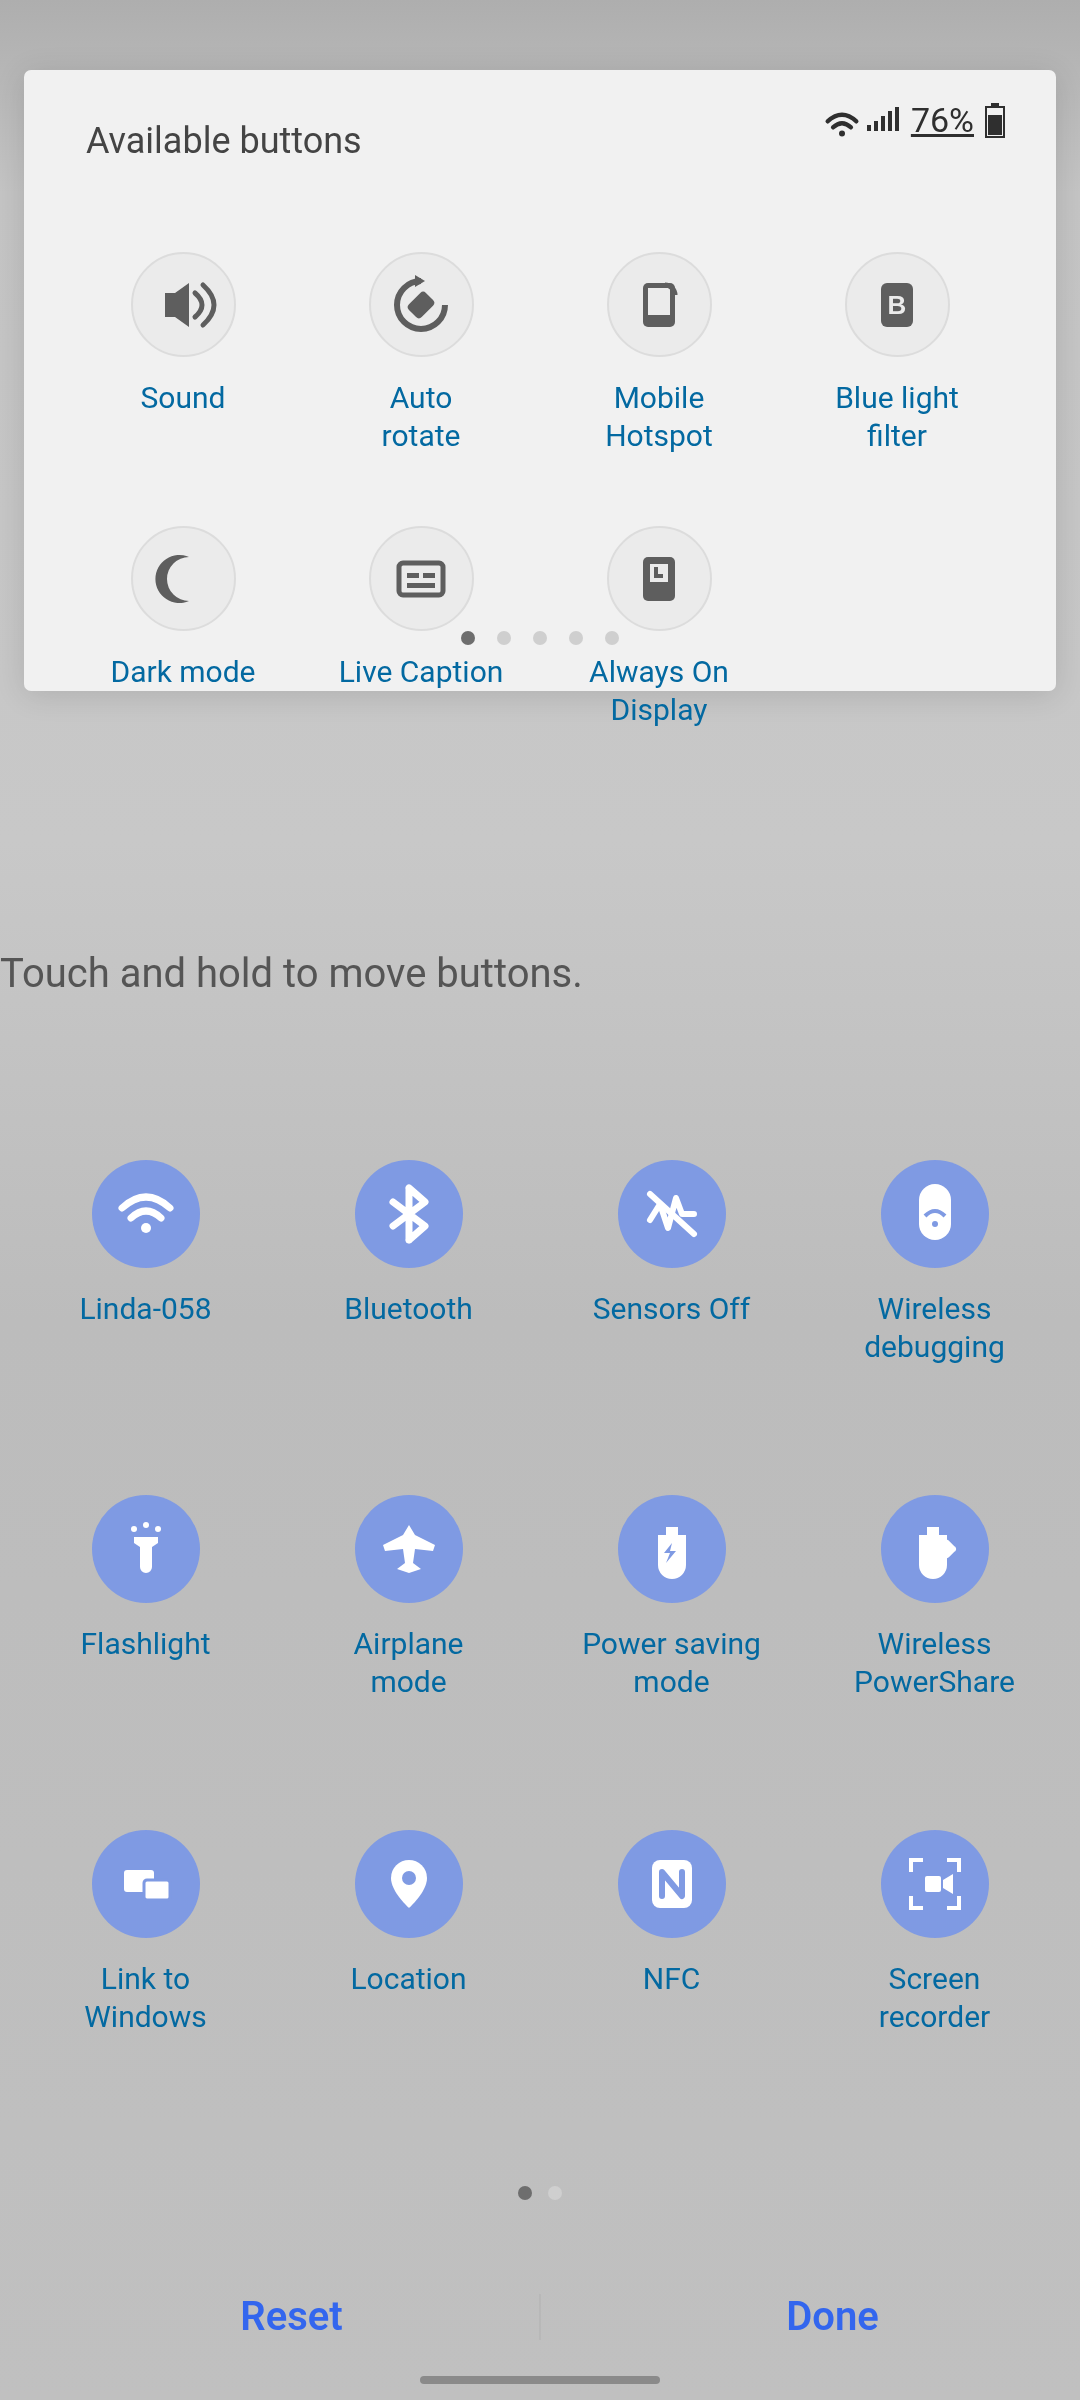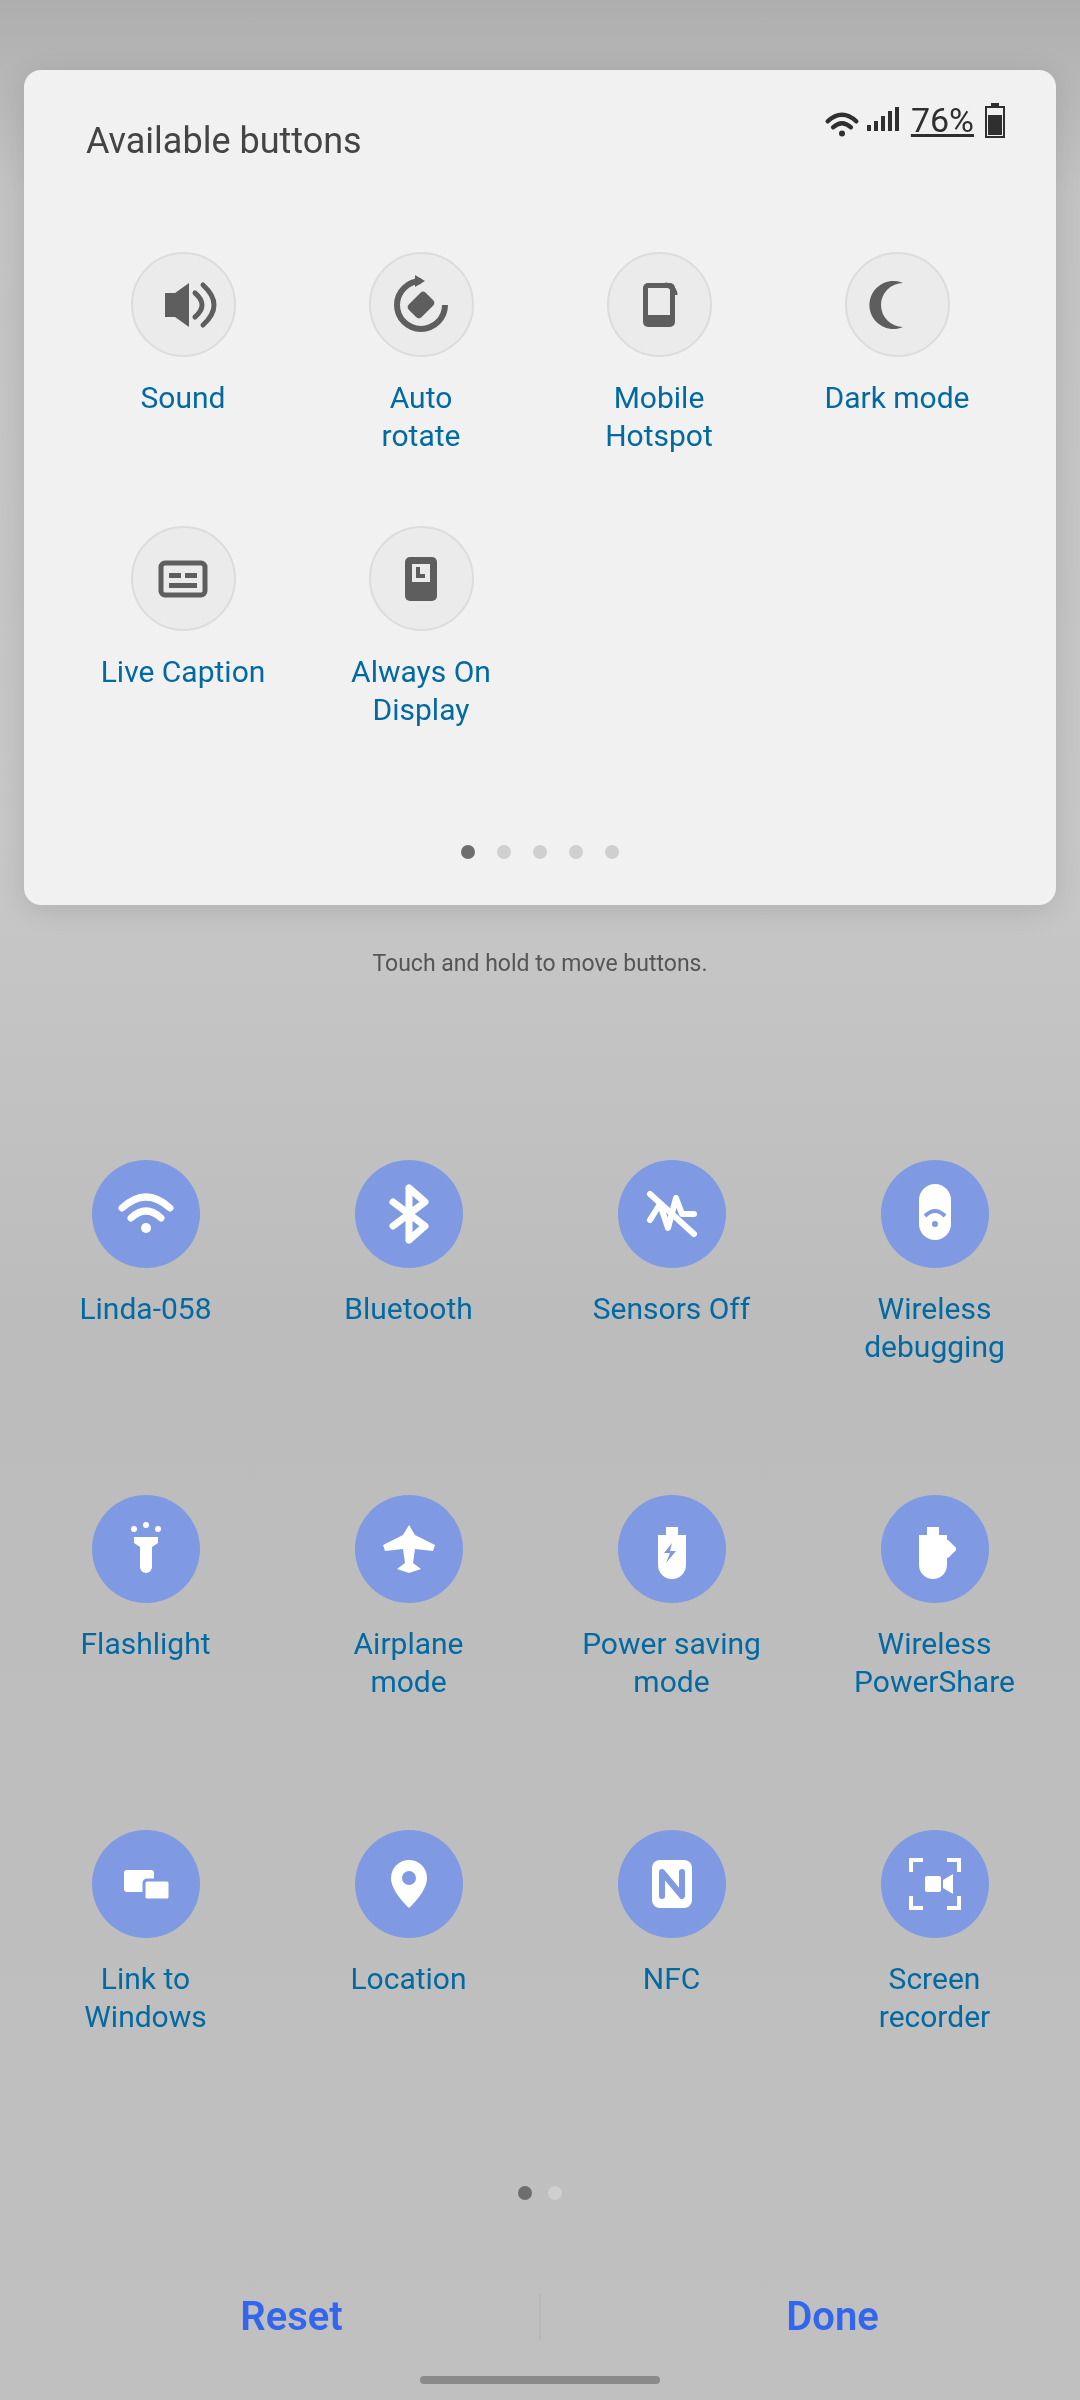--- a/index.html
+++ b/index.html
@@ -7,23 +7,23 @@
   body {
     font-family: -apple-system, Roboto, "Segoe UI", Arial, sans-serif;
     background: linear-gradient(180deg,#aeaeae 0%,#c4c4c4 8%,#c8c8c8 35%,#bcbcbc 55%,#c0c0c0 100%);
     position: relative;
     overflow: hidden;
   }
   
   .panel {
     position: absolute;
     left: 24px; right: 24px; top: 70px;
-    height: 835px;
+    height: 621px;
     background: #f1f1f1;
-    border-radius: 17px;
+    border-radius: 7px;
     box-shadow: 0 4px 30px rgba(0,0,0,0.12);
     padding: 30px 50px 0 50px;
   }
   .panel-head {
     display: flex; justify-content: space-between; align-items: flex-start;
   }
   .panel-title {
     font-size: 36px;
     color: #444;
     padding-top: 20px;
@@ -64,21 +64,21 @@
   }
   .pager {
     position:absolute; bottom: 46px; left:0; right:0;
     display:flex; justify-content:center; gap:22px;
   }
   .dot { width:14px;height:14px;border-radius:50%;background:#cfcfcf;}
   .dot.active{ background:#6e6e6e;}
   
   .hint {
     position:absolute; top: 950px; left:0; right:0;
-    text-align:center; font-size:23px; color:#555;
+    font-size:40px; color:#555;
   }
   
   .main-grid {
     position:absolute;
     left: 24px; right:24px;
     top: 1160px;
     display:grid;
     grid-template-columns: repeat(4,1fr);
     row-gap: 130px;
     column-gap: 20px;
@@ -265,20 +265,28 @@
         <div class="circle-gray">
           <svg width="60" height="60" viewBox="-30 -30 60 60">
             <use href="#i-hotspot"></use>
           </svg>
         </div>
         <div class="tile-label">Mobile<br>Hotspot</div>
       </div>
       <div class="tile">
         <div class="circle-gray">
           <svg width="60" height="60" viewBox="-30 -30 60 60">
+            <use href="#i-bluelight"></use>
+          </svg>
+        </div>
+        <div class="tile-label">Blue light<br>filter</div>
+      </div>
+      <div class="tile">
+        <div class="circle-gray">
+          <svg width="60" height="60" viewBox="-30 -30 60 60">
             <use href="#i-dark"></use>
           </svg>
         </div>
         <div class="tile-label">Dark mode</div>
       </div>
       <div class="tile">
         <div class="circle-gray">
           <svg width="60" height="60" viewBox="-30 -30 60 60">
             <use href="#i-caption"></use>
           </svg>

